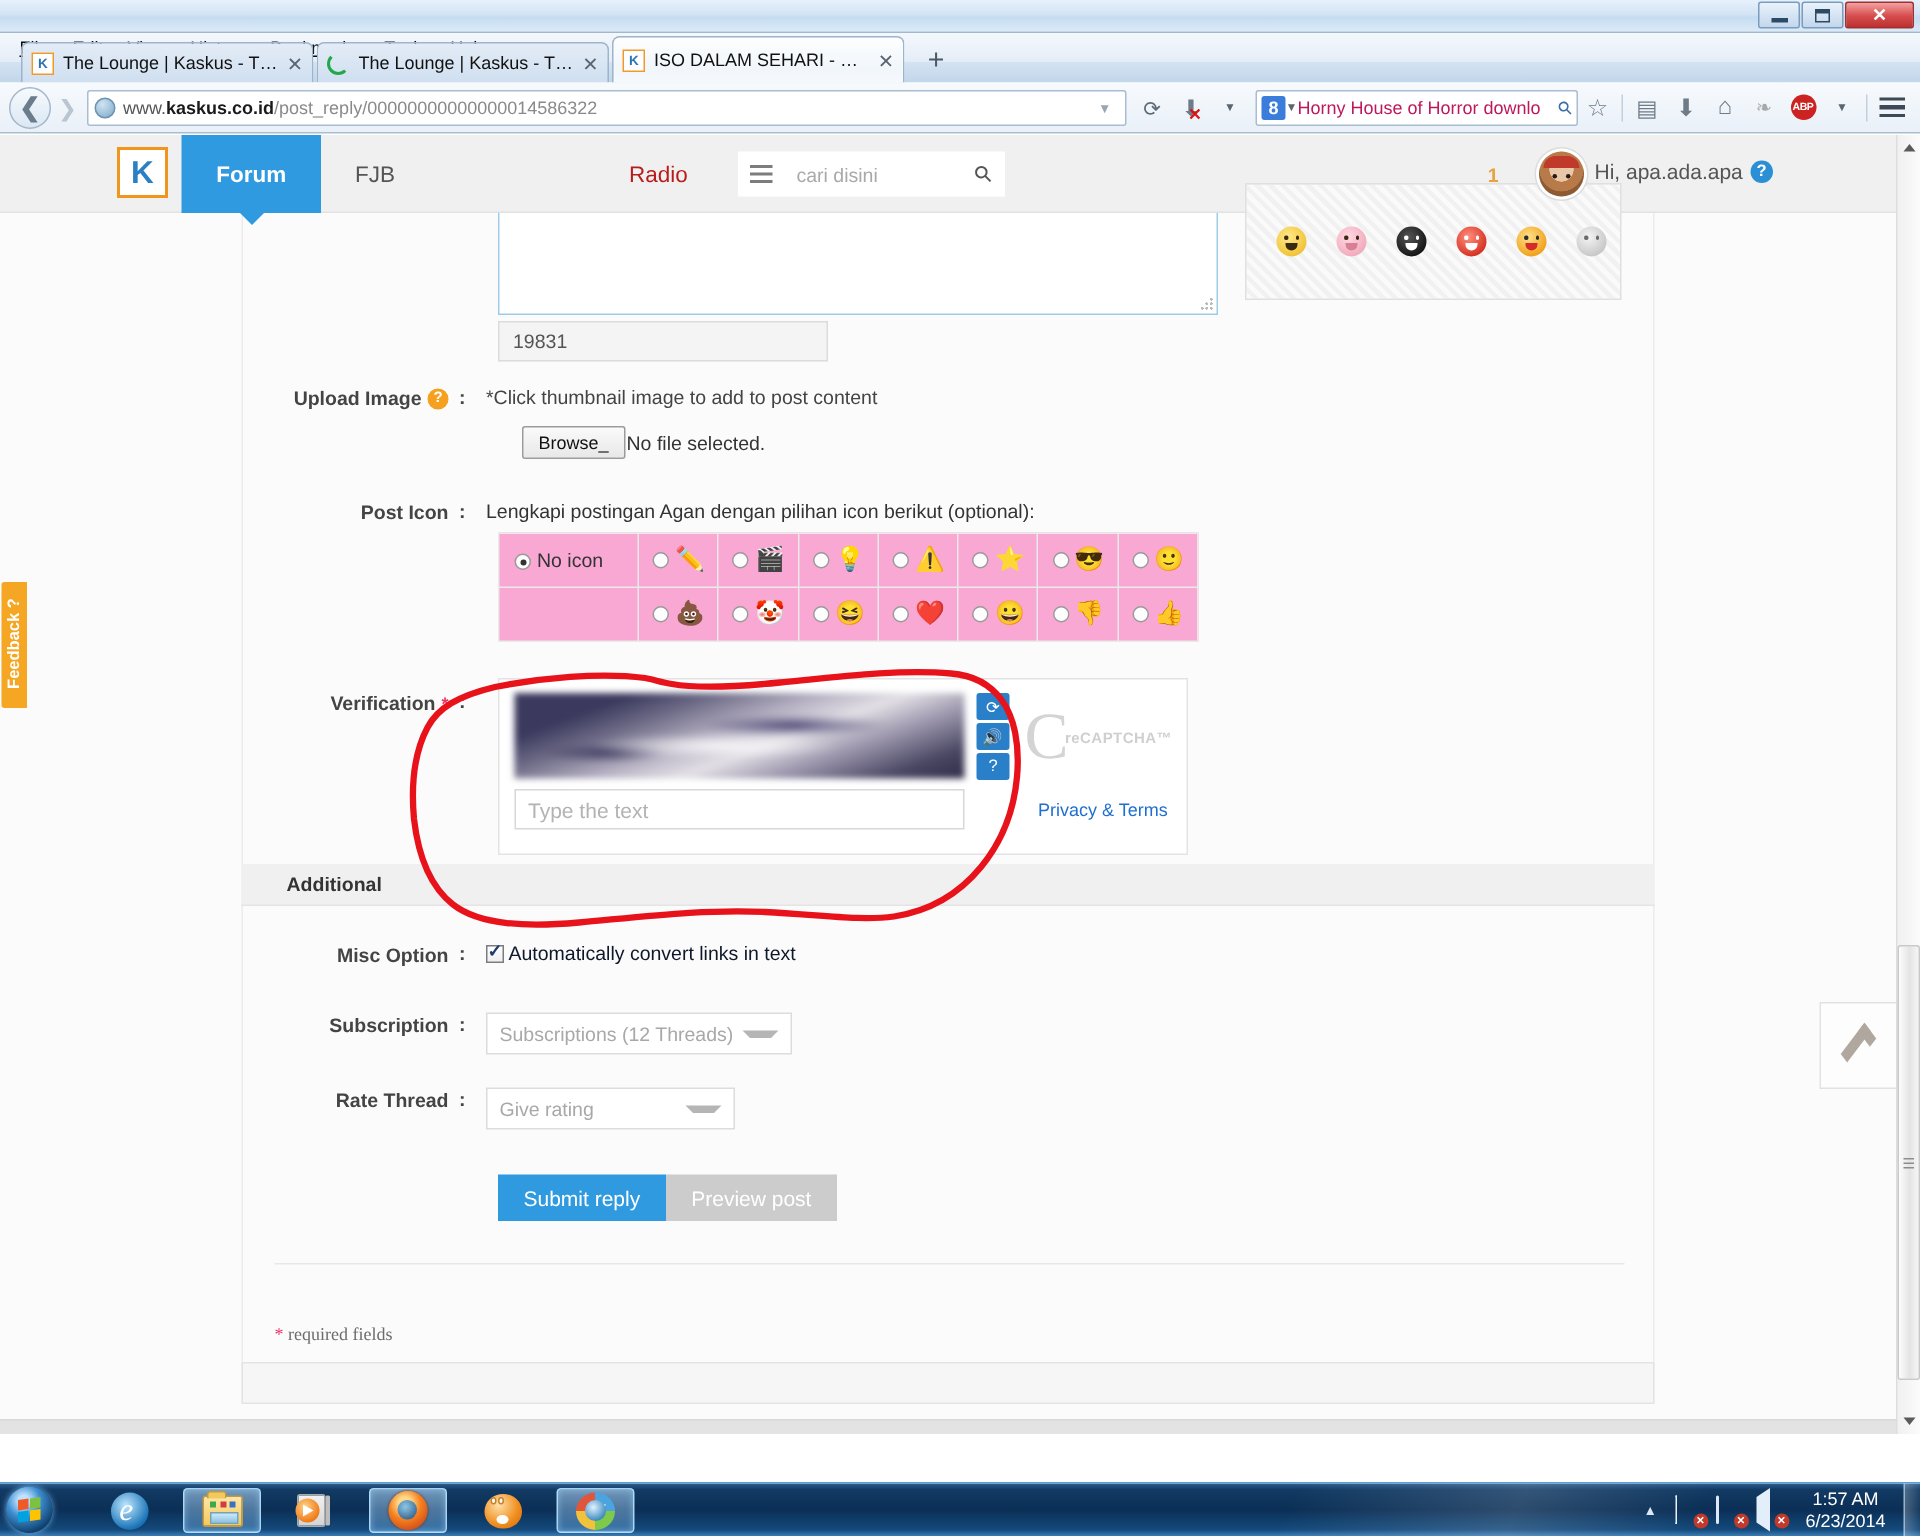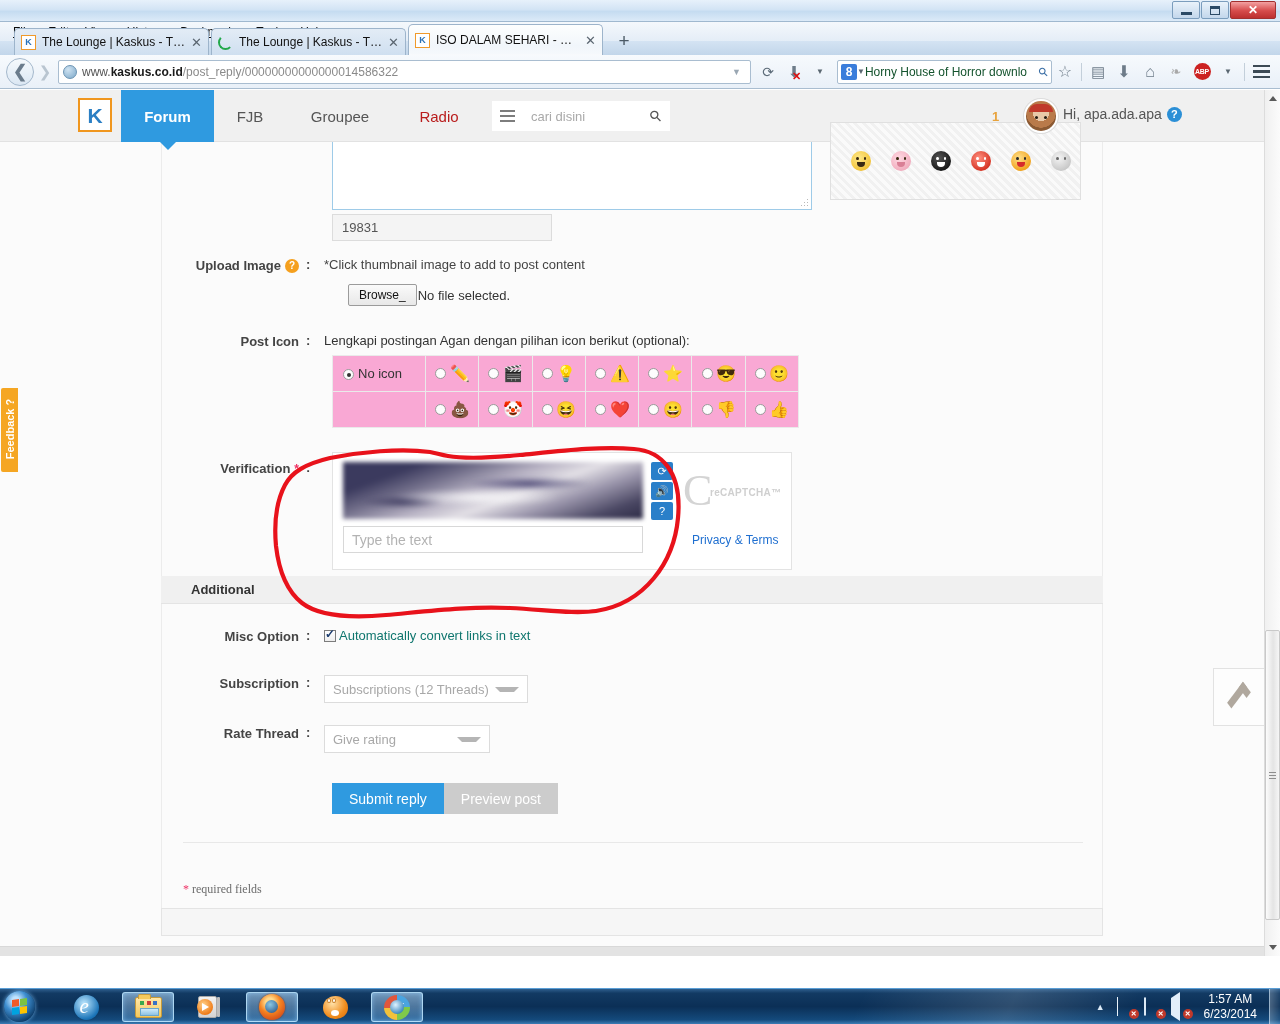--- a/index.html
+++ b/index.html
@@ -127,21 +127,21 @@
   .tiny-caret{ font-size:8px; color:#5a6771; }
   #searchbox{
     width:215px; height:24px; background:#fff; border:1px solid #a9bdd0; border-radius:2px;
     display:flex; align-items:center; padding:0 3px; margin-left:4px; flex:0 0 215px;
   }
   .g-badge{
     width:16px; height:16px; background:#3a7ddb; color:#fff; font-weight:bold;
     font-size:12px; display:flex; align-items:center; justify-content:center;
     border-radius:2px; flex:0 0 16px;
   }
-  .search-text{ font-size:12px; color:#14532d; margin-left:0; flex:1 1 auto; white-space:nowrap; overflow:hidden; }
+  .search-text{ font-size:12px; color:#be185d; margin-left:0; flex:1 1 auto; white-space:nowrap; overflow:hidden; }
   .mag{ color:#3a6ea5; font-size:12px; transform:rotate(-45deg); }
   .sep-v{ width:1px; height:18px; background:#c3cfda; margin:0 3px; }
   .abp{
     width:17px; height:17px; border-radius:50%; background:#c22;
     color:#fff; font-size:7px; font-weight:bold;
     display:flex; align-items:center; justify-content:center; letter-spacing:-.3px;
   }
   .hamb{ display:flex; flex-direction:column; gap:3px; }
   .hamb i{ display:block; width:17px; height:2.5px; background:#3c4a55; }
 
@@ -306,21 +306,21 @@
   #row-misc{ position:absolute; left:0; top:486px; width:942px; }
   .chk{
     display:inline-block; width:12px; height:12px; border:1px solid #7c7c7c;
     background:linear-gradient(to bottom,#fff,#eee); vertical-align:middle;
     position:relative; margin-right:3px;
   }
   .chk.on::after{
     content:"✓"; position:absolute; left:0px; top:-4px; font-size:12px;
     color:#1b3c6e; font-weight:bold;
   }
-  #misc-text{ font-size:13px; color:#0f766e; }
+  #misc-text{ font-size:13px; color:#0f172a; }
   #row-subs{ position:absolute; left:0; top:533px; width:942px; }
   #row-rate{ position:absolute; left:0; top:583px; width:942px; }
   .sel{
     height:28px; background:#fff; border:1px solid #dcdcdc;
     display:flex; align-items:center; padding:0 8px;
     font-size:13px; color:#a8a8a8; position:relative; flex:0 0 auto;
   }
   .sel .caret{
     margin-left:auto; padding-left:14px;
     width:0; height:0; border-left:5px solid transparent; border-right:5px solid transparent;
@@ -789,23 +789,20 @@
     <div style="position:absolute;left:78px;top:8px;width:34px;height:34px;border:2px solid #f0961e;background:#fff;display:flex;align-items:center;justify-content:center;">
       <span class="k-glyph">K</span>
     </div>
     <div style="position:absolute;left:121px;top:0;width:93px;height:52px;background:#2f9ae0;color:#fff;font-weight:bold;font-size:15px;display:flex;align-items:center;justify-content:center;">
       <span>Forum</span>
       <span style="position:absolute;bottom:-8px;left:50%;margin-left:-8px;width:0;height:0;border-left:8px solid transparent;border-right:8px solid transparent;border-top:8px solid #2f9ae0;"></span>
     </div>
     <div style="position:absolute;left:214px;top:0;width:72px;height:52px;font-size:15px;color:#555;display:flex;align-items:center;justify-content:center;">
         <span>FJB</span>
       </div>
-    <div style="position:absolute;left:286px;top:0;width:108px;height:52px;font-size:15px;color:#555;display:flex;align-items:center;justify-content:center;">
-        <span>Groupee</span>
-      </div>
     <div style="position:absolute;left:394px;top:0;width:90px;height:52px;font-size:15px;color:#b91c1c;display:flex;align-items:center;justify-content:center;">
         <span>Radio</span>
       </div>
     <div style="position:absolute;left:492px;top:11px;width:30px;height:30px;background:#fff;display:flex;flex-direction:column;align-items:center;justify-content:center;gap:3px;">
       <i style="display:block;width:15px;height:2px;background:#7d7d7d;"></i>
       <i style="display:block;width:15px;height:2px;background:#7d7d7d;"></i>
       <i style="display:block;width:15px;height:2px;background:#7d7d7d;"></i>
     </div>
     <div style="position:absolute;left:522px;top:11px;width:148px;height:30px;background:#fff;display:flex;align-items:center;padding:0 9px;">
       <span style="font-size:13px;color:#a9a9a9;flex:1 1 auto;">cari disini</span>

